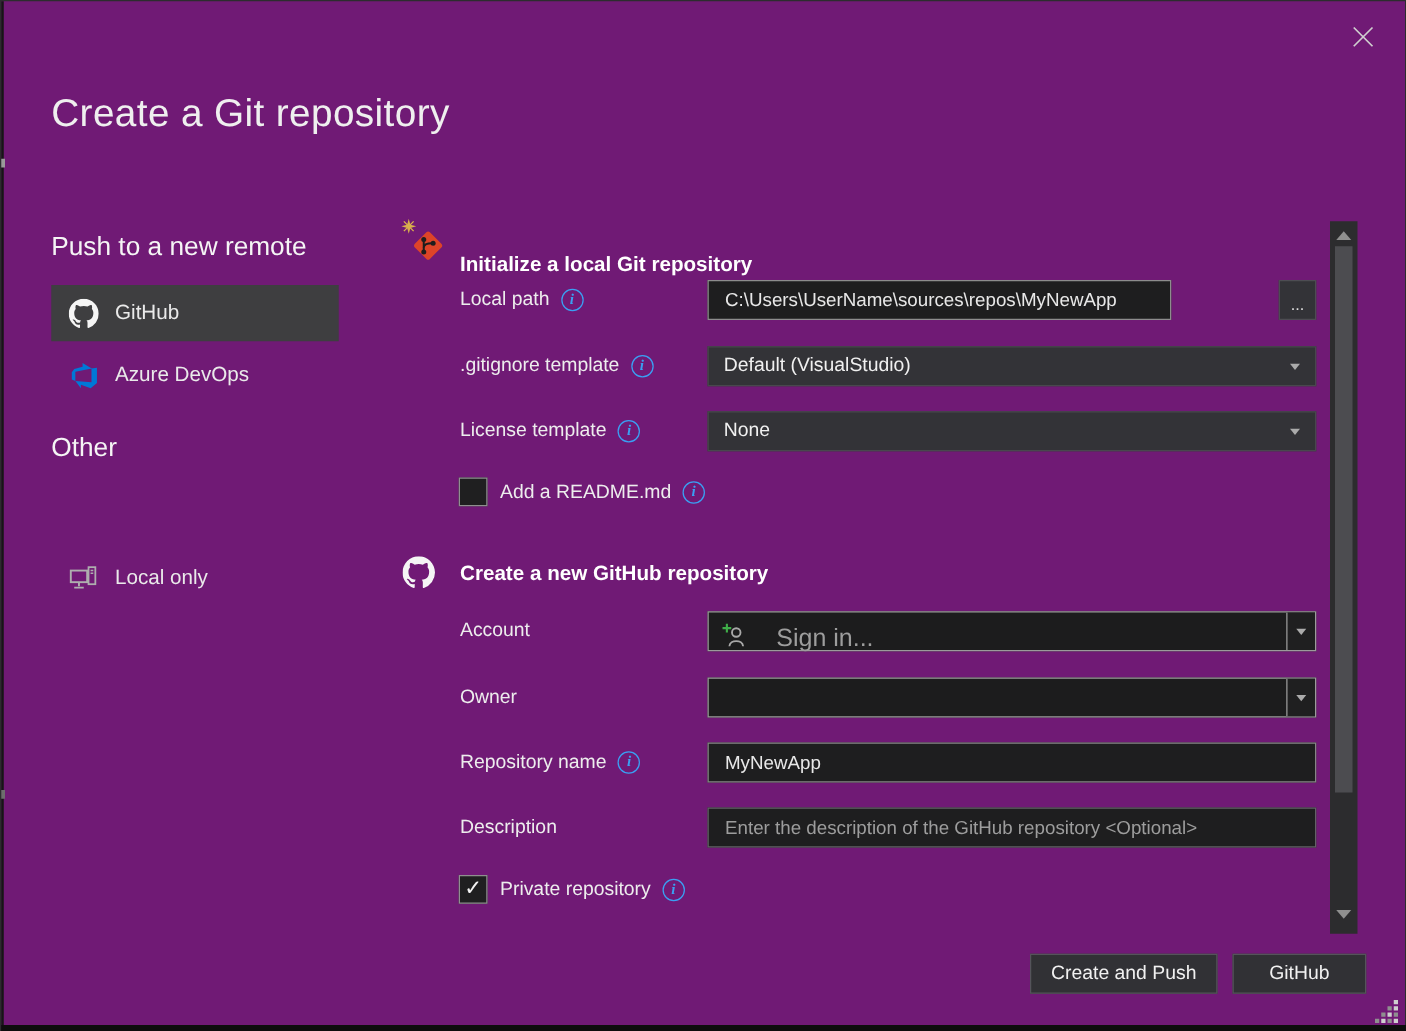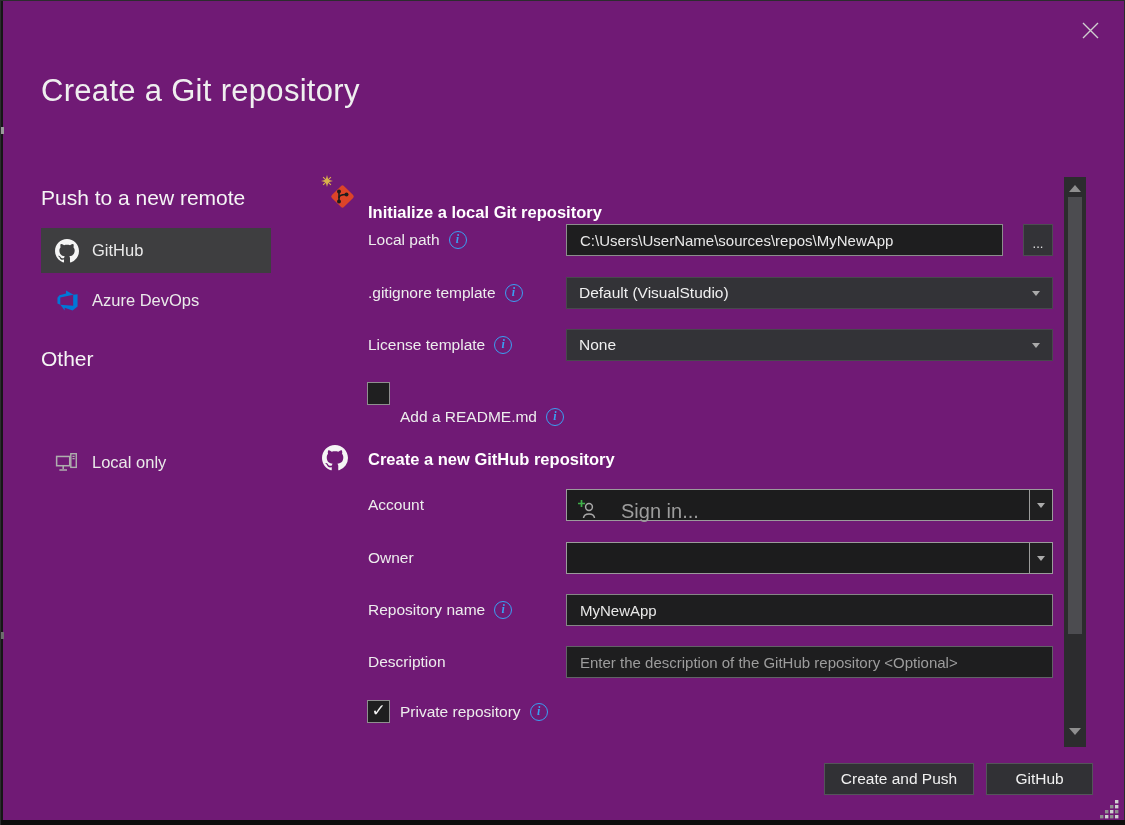--- a/index.html
+++ b/index.html
@@ -42,21 +42,21 @@
             gap:9px; font-size:15.5px; color:#ededed; white-space:nowrap; }
   .info { width:18px; height:18px; border-radius:50%; border:1.6px solid #3aa0f3;
           color:#3aa0f3; font-size:12px; font-weight:700; display:flex; align-items:center;
           justify-content:center; font-style:italic; font-family:"Liberation Serif", serif;
           flex:0 0 auto; cursor:pointer; }
 
   .textbox { position:absolute; left:565px; width:487px; height:32px; background:#1e1e1f;
              border:1px solid #868686; color:#e8e8e8; font-size:15px; padding:0 13px;
              font-family:"Liberation Sans", sans-serif; outline:none; }
   .textbox::placeholder { color:#9d9d9d; opacity:1; }
-  .tb-path { width:437px; border-color:#8d8d8d; }
+  .tb-path { width:371px; border-color:#8d8d8d; }
   .tb-desc { border-color:#626266; }
 
   .browse-btn { position:absolute; left:1022px; top:223px; width:30px; height:32px;
                 background:#333337; border:1px solid #4d4d52; color:#e0e0e0; font-size:13px;
                 display:flex; align-items:flex-end; justify-content:center; padding-bottom:8px;
                 cursor:pointer; line-height:6px; }
 
   .dropdown { position:absolute; left:565px; width:487px; height:32px; background:#333337;
               border:1px solid #48484d; display:flex; align-items:center; padding:0 12px;
               font-size:15.5px; color:#f0f0f0; cursor:pointer; }
@@ -184,21 +184,21 @@
   <div class="flabel" style="top:328px;">
     <span>License template</span>
     <span class="info">i</span>
   </div>
   <div class="dropdown" style="top:328px;">
     <span>None</span>
     <span class="caret"></span>
   </div>
 
   <div class="checkbox" style="top:381px;"></div>
-  <div class="cb-label" style="left:399px; top:381px;margin-top:23px;">
+  <div class="cb-label" style="left:399px; top:381px;">
     <span>Add a README.md</span>
     <span class="info">i</span>
   </div>
 
   <div class="sec-icon sec-gh-icon">
     <svg width="26" height="26" viewBox="0 0 16 16">
         <path fill="#f5f5f5" d="M8 0C3.58 0 0 3.58 0 8c0 3.54 2.29 6.53 5.47 7.59.4.07.55-.17.55-.38 0-.19-.01-.82-.01-1.49-2.01.37-2.53-.49-2.69-.94-.09-.23-.48-.94-.82-1.13-.28-.15-.68-.52-.01-.53.63-.01 1.08.58 1.23.82.72 1.21 1.87.87 2.33.66.07-.52.28-.87.51-1.07-1.78-.2-3.64-.89-3.64-3.95 0-.87.31-1.59.82-2.15-.08-.2-.36-1.02.08-2.12 0 0 .67-.21 2.2.82.64-.18 1.32-.27 2-.27.68 0 1.36.09 2 .27 1.53-1.04 2.2-.82 2.2-.82.44 1.1.16 1.92.08 2.12.51.56.82 1.27.82 2.15 0 3.07-1.87 3.75-3.65 3.95.29.25.54.73.54 1.48 0 1.07-.01 1.93-.01 2.2 0 .21.15.46.55.38A8.012 8.012 0 0 0 16 8c0-4.42-3.58-8-8-8z"></path>
       </svg>
   </div>
   <div class="sec-heading sec-h2">Create a new GitHub repository</div>

